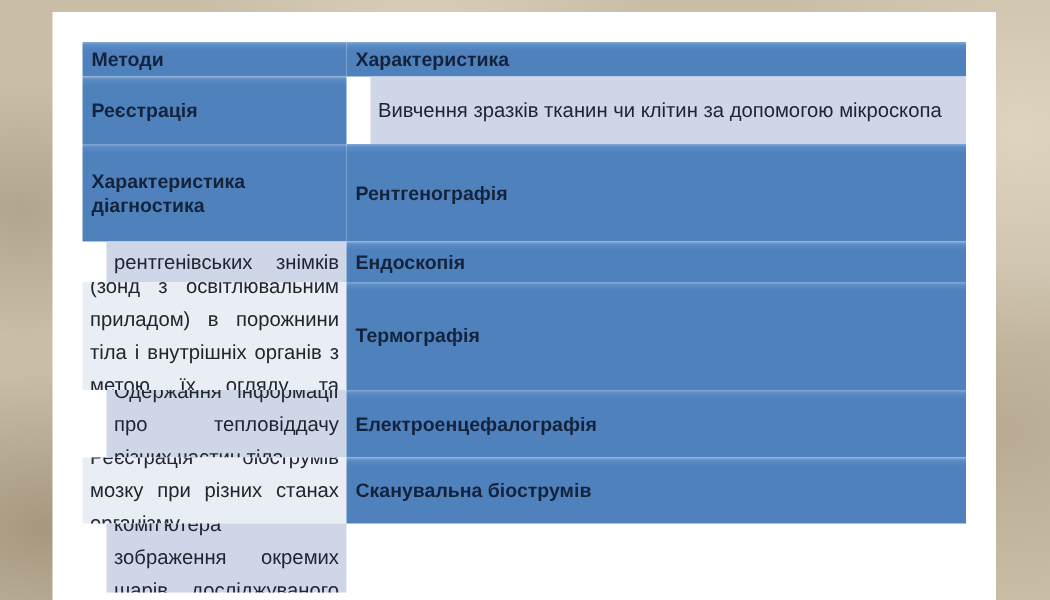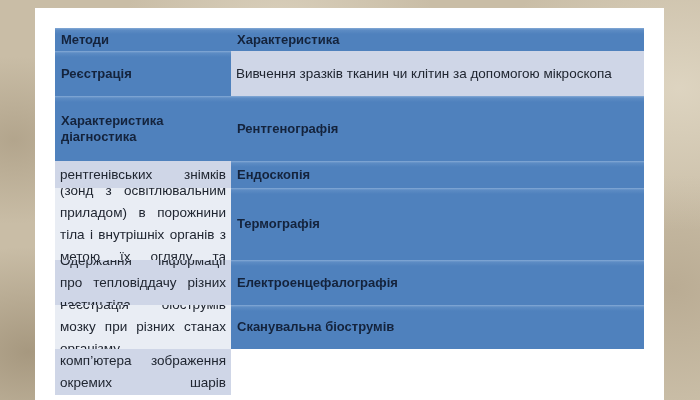--- a/index.html
+++ b/index.html
@@ -34,21 +34,21 @@
     font-weight: bold; font-size: 13px; line-height: 16px;
     padding: 1px 4px 1px 6px;
   }
   .desc {
     color: var(--body-text, #202631);
     font-size: 13.5px; line-height: 22px;
     padding: 1px 5px 1px 5px;
   }
   .desc > div { width: 100%; text-align: justify; }
   .blue > div { width: 100%; text-align: left; }
-  .band-a { background: var(--band-dark, #cfd6e7); }
+  .band-a { background: var(--band-dark, #cfd6e7); margin-left: 16px; }
   .band-b { background: var(--band-light, #e9edf4); }
   .header-cell { font-size: 13px; }
 </style>
 </head>
 <body>
 
 <div class="slide-table">
   <div class="cell blue header-cell">
     <div>Методи</div>
   </div>

